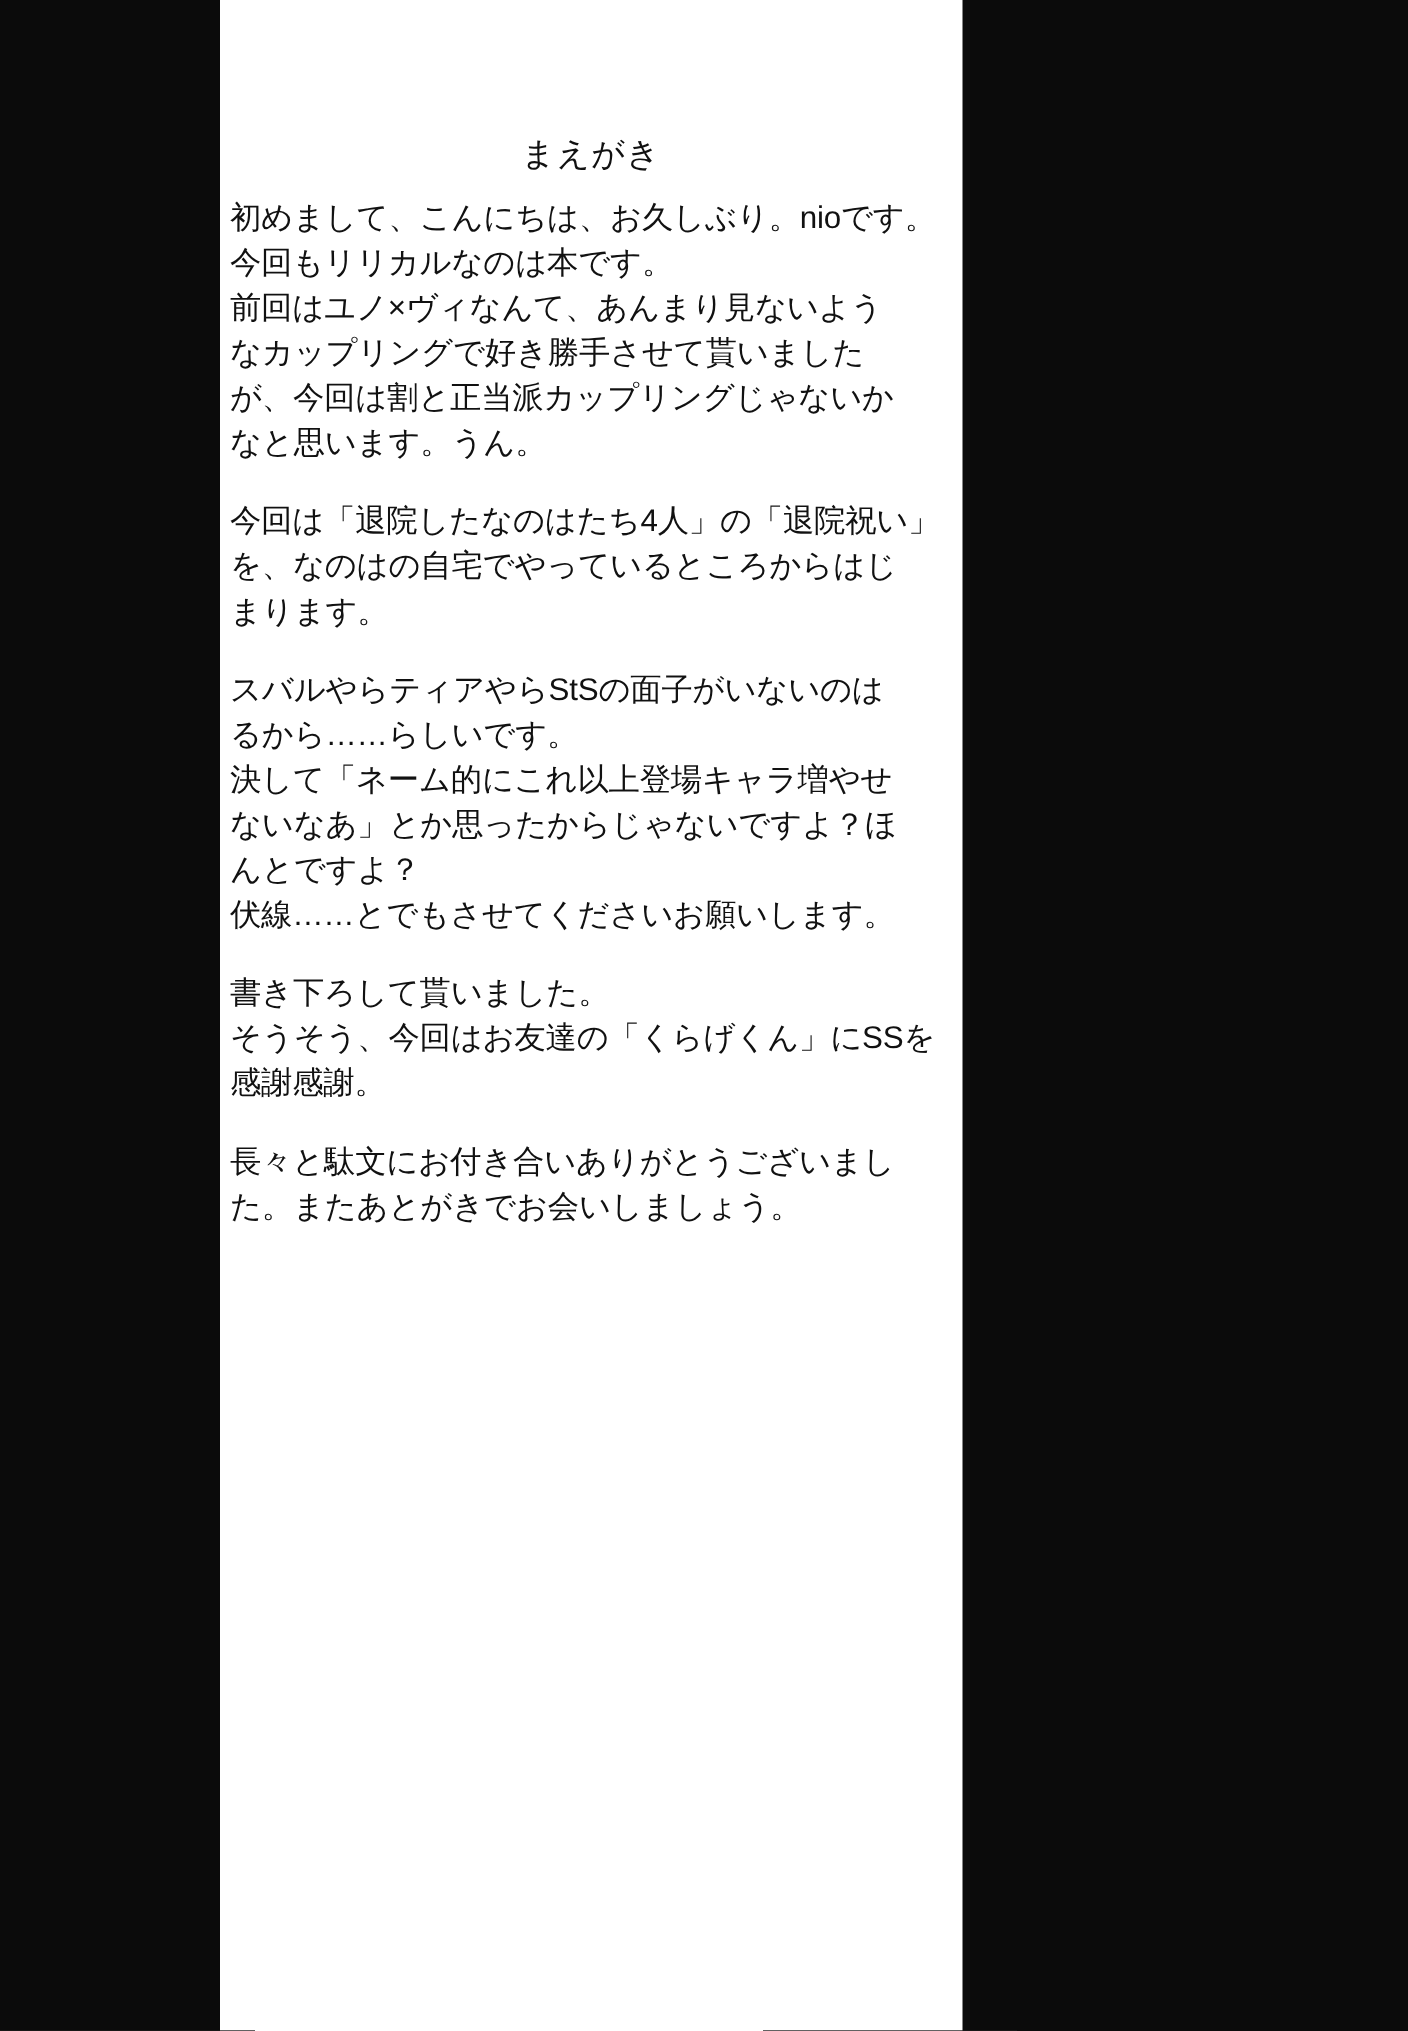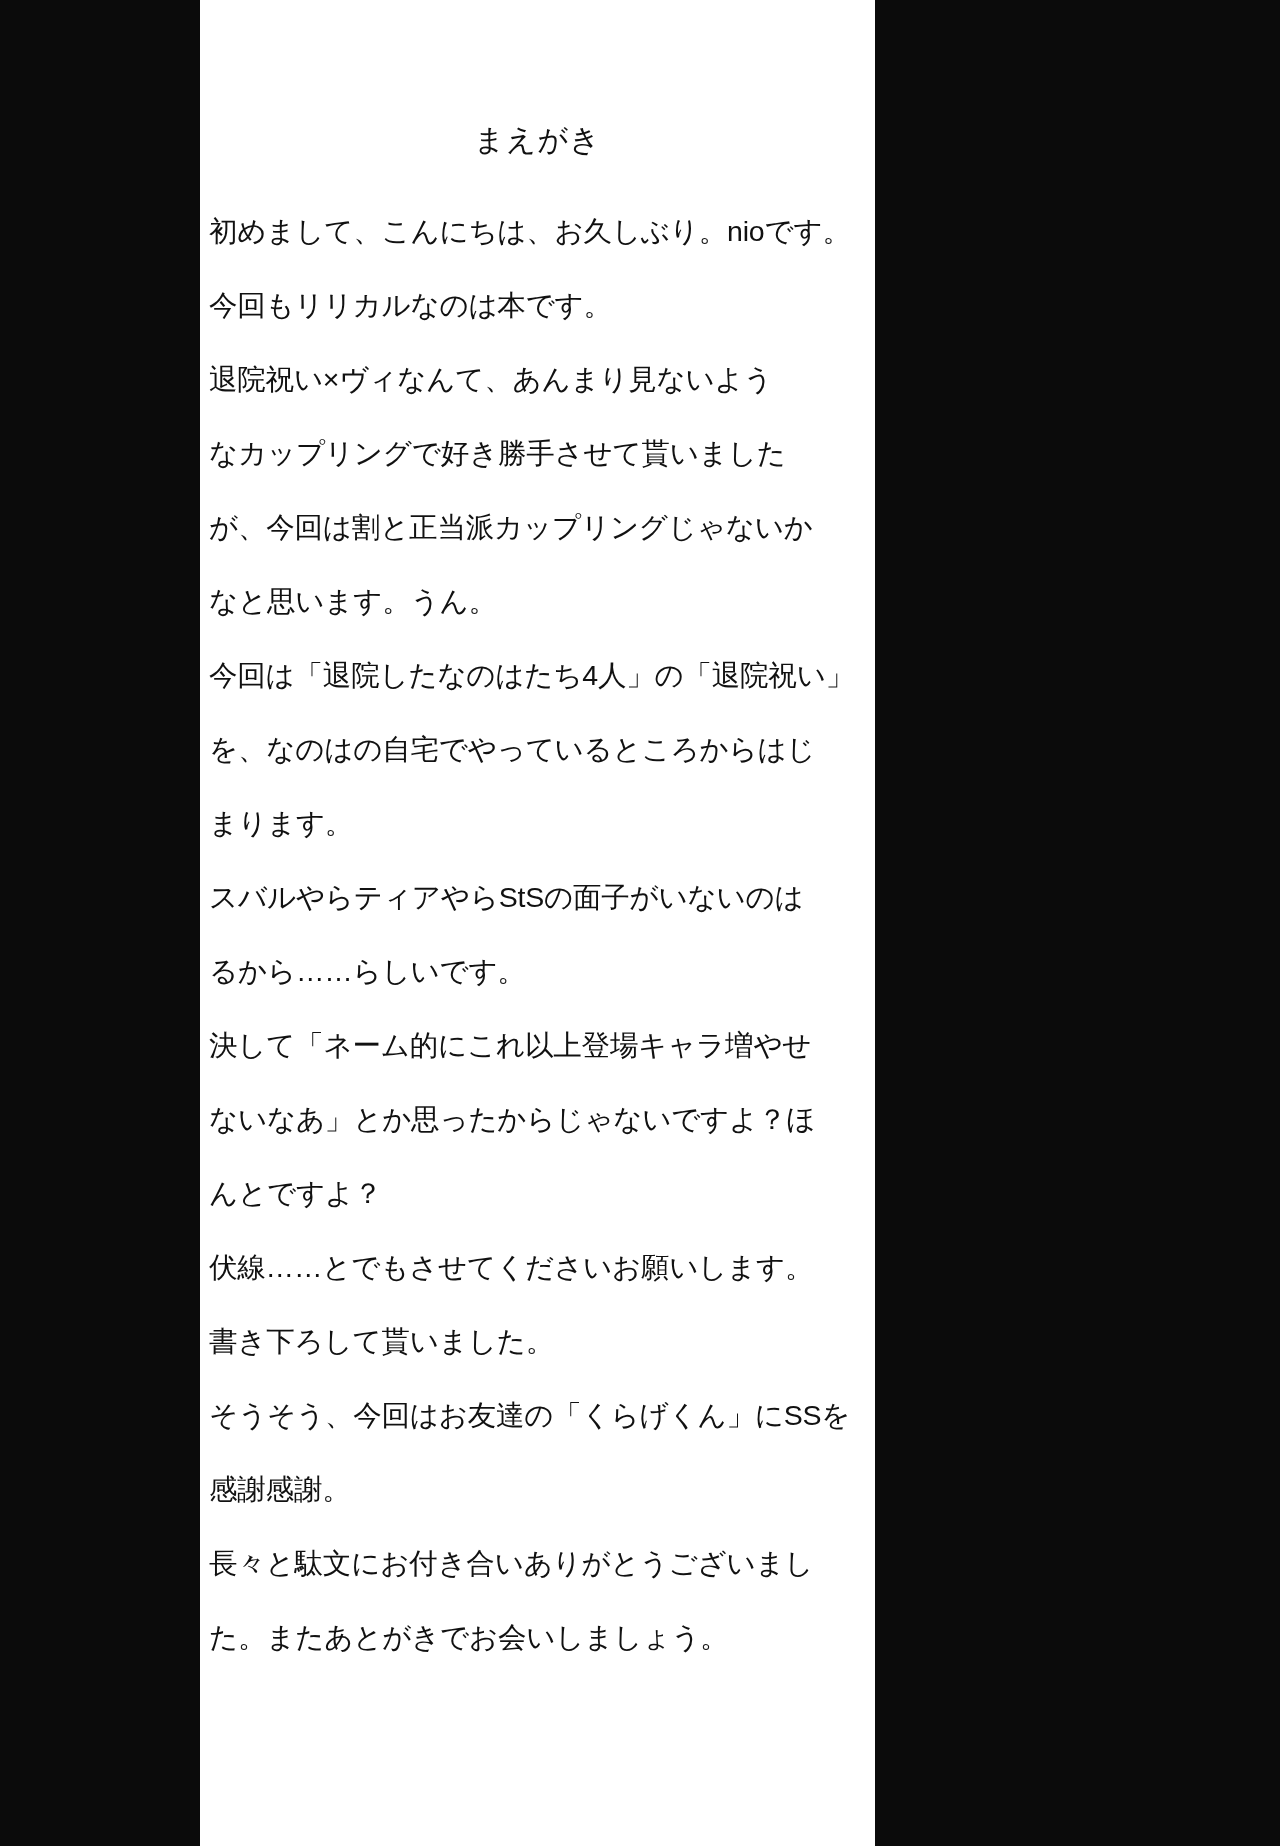--- a/index.html
+++ b/index.html
@@ -77,40 +77,39 @@
   }
   .para {
     margin: 0 0 30px 0;
   }
   .para:last-child {
     margin-bottom: 0;
   }
   .line {
     display: block;
     white-space: nowrap;
-    margin-top: 33px;
   }
 </style>
 </head>
 <body>
 
 <div class="page">
   <div class="edge-left"></div>
   <div class="edge-right"></div>
   <div class="paper"></div>
 
   <div class="content">
     <div class="doc-title">まえがき</div>
 
     <div class="body-text">
 
       <p class="para">
         <span class="line">初めまして、こんにちは、お久しぶり。nioです。</span>
         <span class="line">今回もリリカルなのは本です。</span>
-        <span class="line">退院祝い×ヴィなんて、あんまり見ないよう</span>
+        <span class="line">前回はユノ×ヴィなんて、あんまり見ないよう</span>
         <span class="line">なカップリングで好き勝手させて貰いました</span>
         <span class="line">が、今回は割と正当派カップリングじゃないか</span>
         <span class="line">なと思います。うん。</span>
       </p>
 
       <p class="para">
         <span class="line">今回は「退院したなのはたち4人」の「退院祝い」</span>
         <span class="line">を、なのはの自宅でやっているところからはじ</span>
         <span class="line">まります。</span>
       </p>

